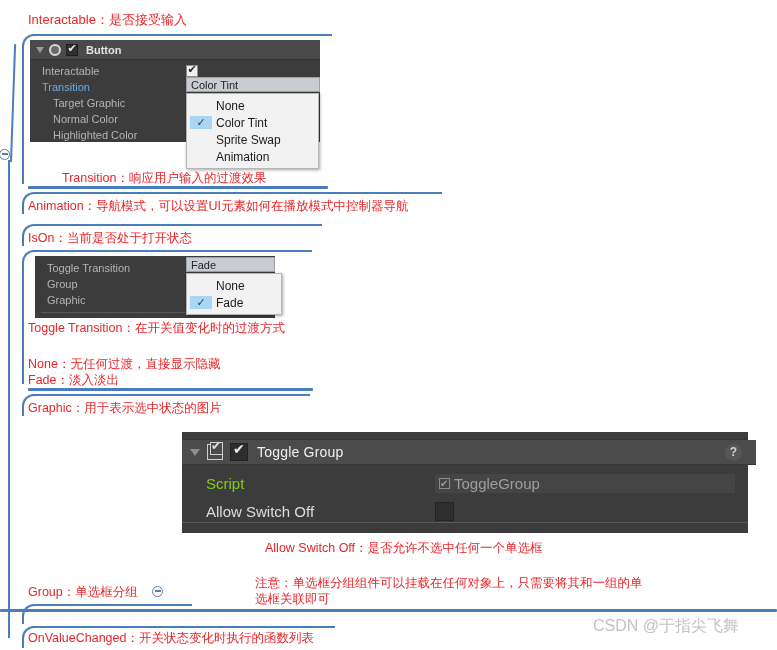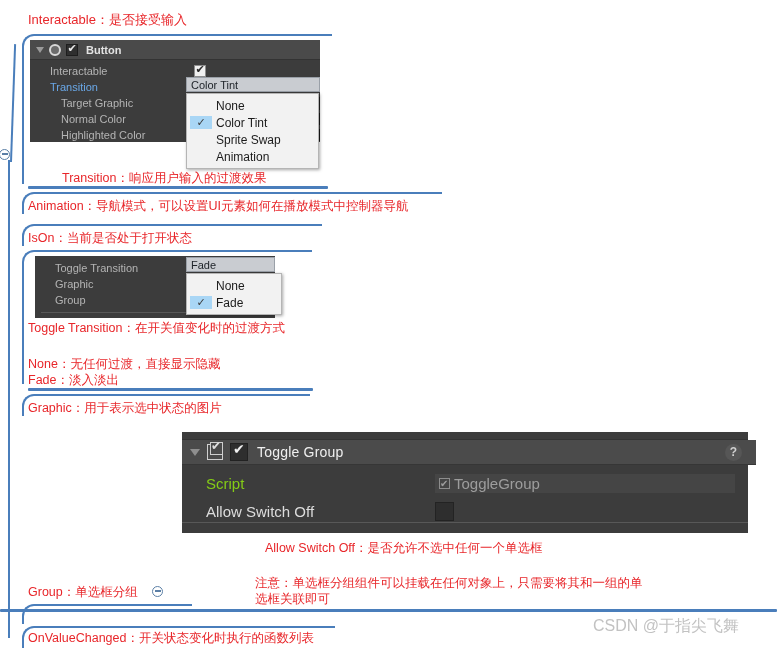--- a/index.html
+++ b/index.html
@@ -122,21 +122,21 @@
     left: 0.5px; top: -3.5px;
     font-size: 11px;
     color: #e8e8e8;
     line-height: 14px;
   }
 
   .prow {
     display: flex;
     align-items: center;
     height: 16px;
-    padding-left: 20px;
+    padding-left: 12px;
     font-size: 11px;
     color: #b4b4b4;
   }
   .prow .lbl { width: 144px; flex: none; }
   .prow .lbl.i2 { padding-left: 11px; width: 133px; }
   .prow .lbl.blue { color: #6aa8e8; }
 
   .field-check {
     width: 12px; height: 12px;
     background: #f0f0f0;
@@ -432,24 +432,24 @@
     <span class="tick"></span>
     <span class="ctext">Animation</span>
   </div>
 </div>
 
 <div class="unity" style="left:35px; top:256px; width:240px; height:62px;">
   <div class="prow" style="margin-top:4px;">
     <span class="lbl">Toggle Transition</span>
   </div>
   <div class="prow">
+    <span class="lbl">Group</span>
+  </div>
+  <div class="prow">
     <span class="lbl">Graphic</span>
-  </div>
-  <div class="prow">
-    <span class="lbl">Group</span>
   </div>
   <div class="abs" style="left:6px; top:56px; width:228px; height:6px; background:#3c3c3c; border-top:1px solid #585858;"></div>
 </div>
 
 <div class="combo-value" style="left:186px; top:257px; width:89px;">Fade</div>
 
 <div class="combo-list" style="left:186px; top:273px; width:96px;">
   <div class="combo-item">
     <span class="tick"></span>
     <span class="ctext">None</span>

